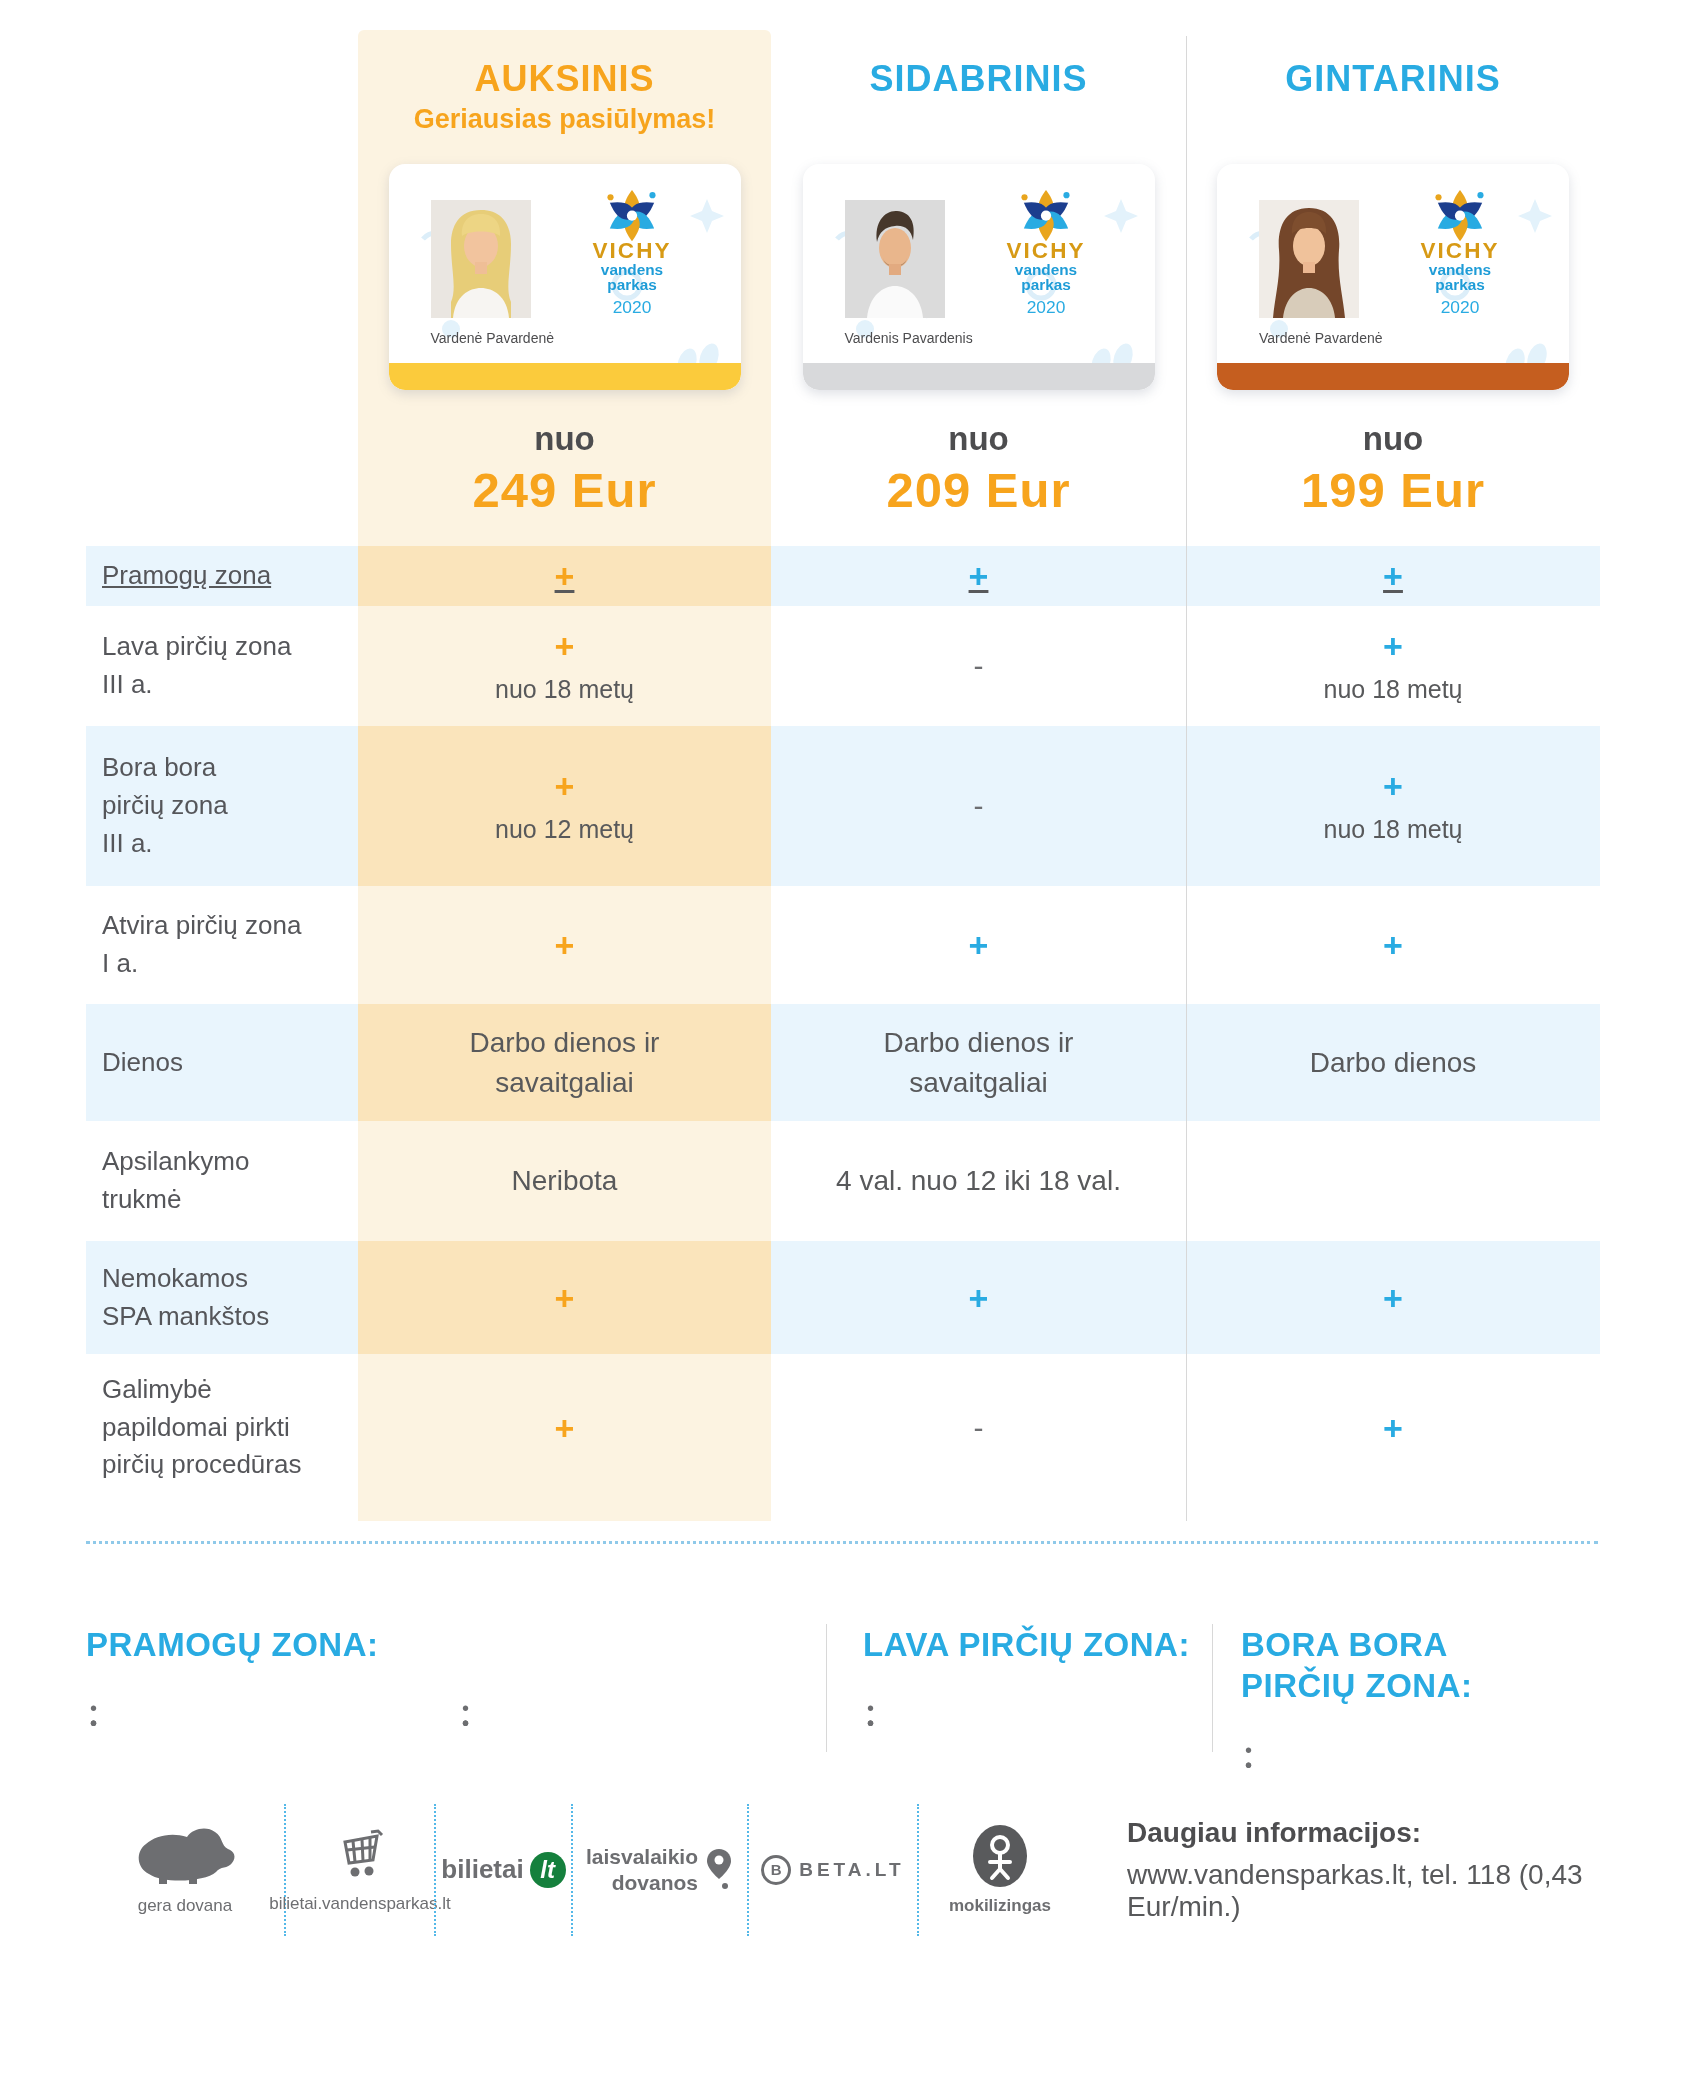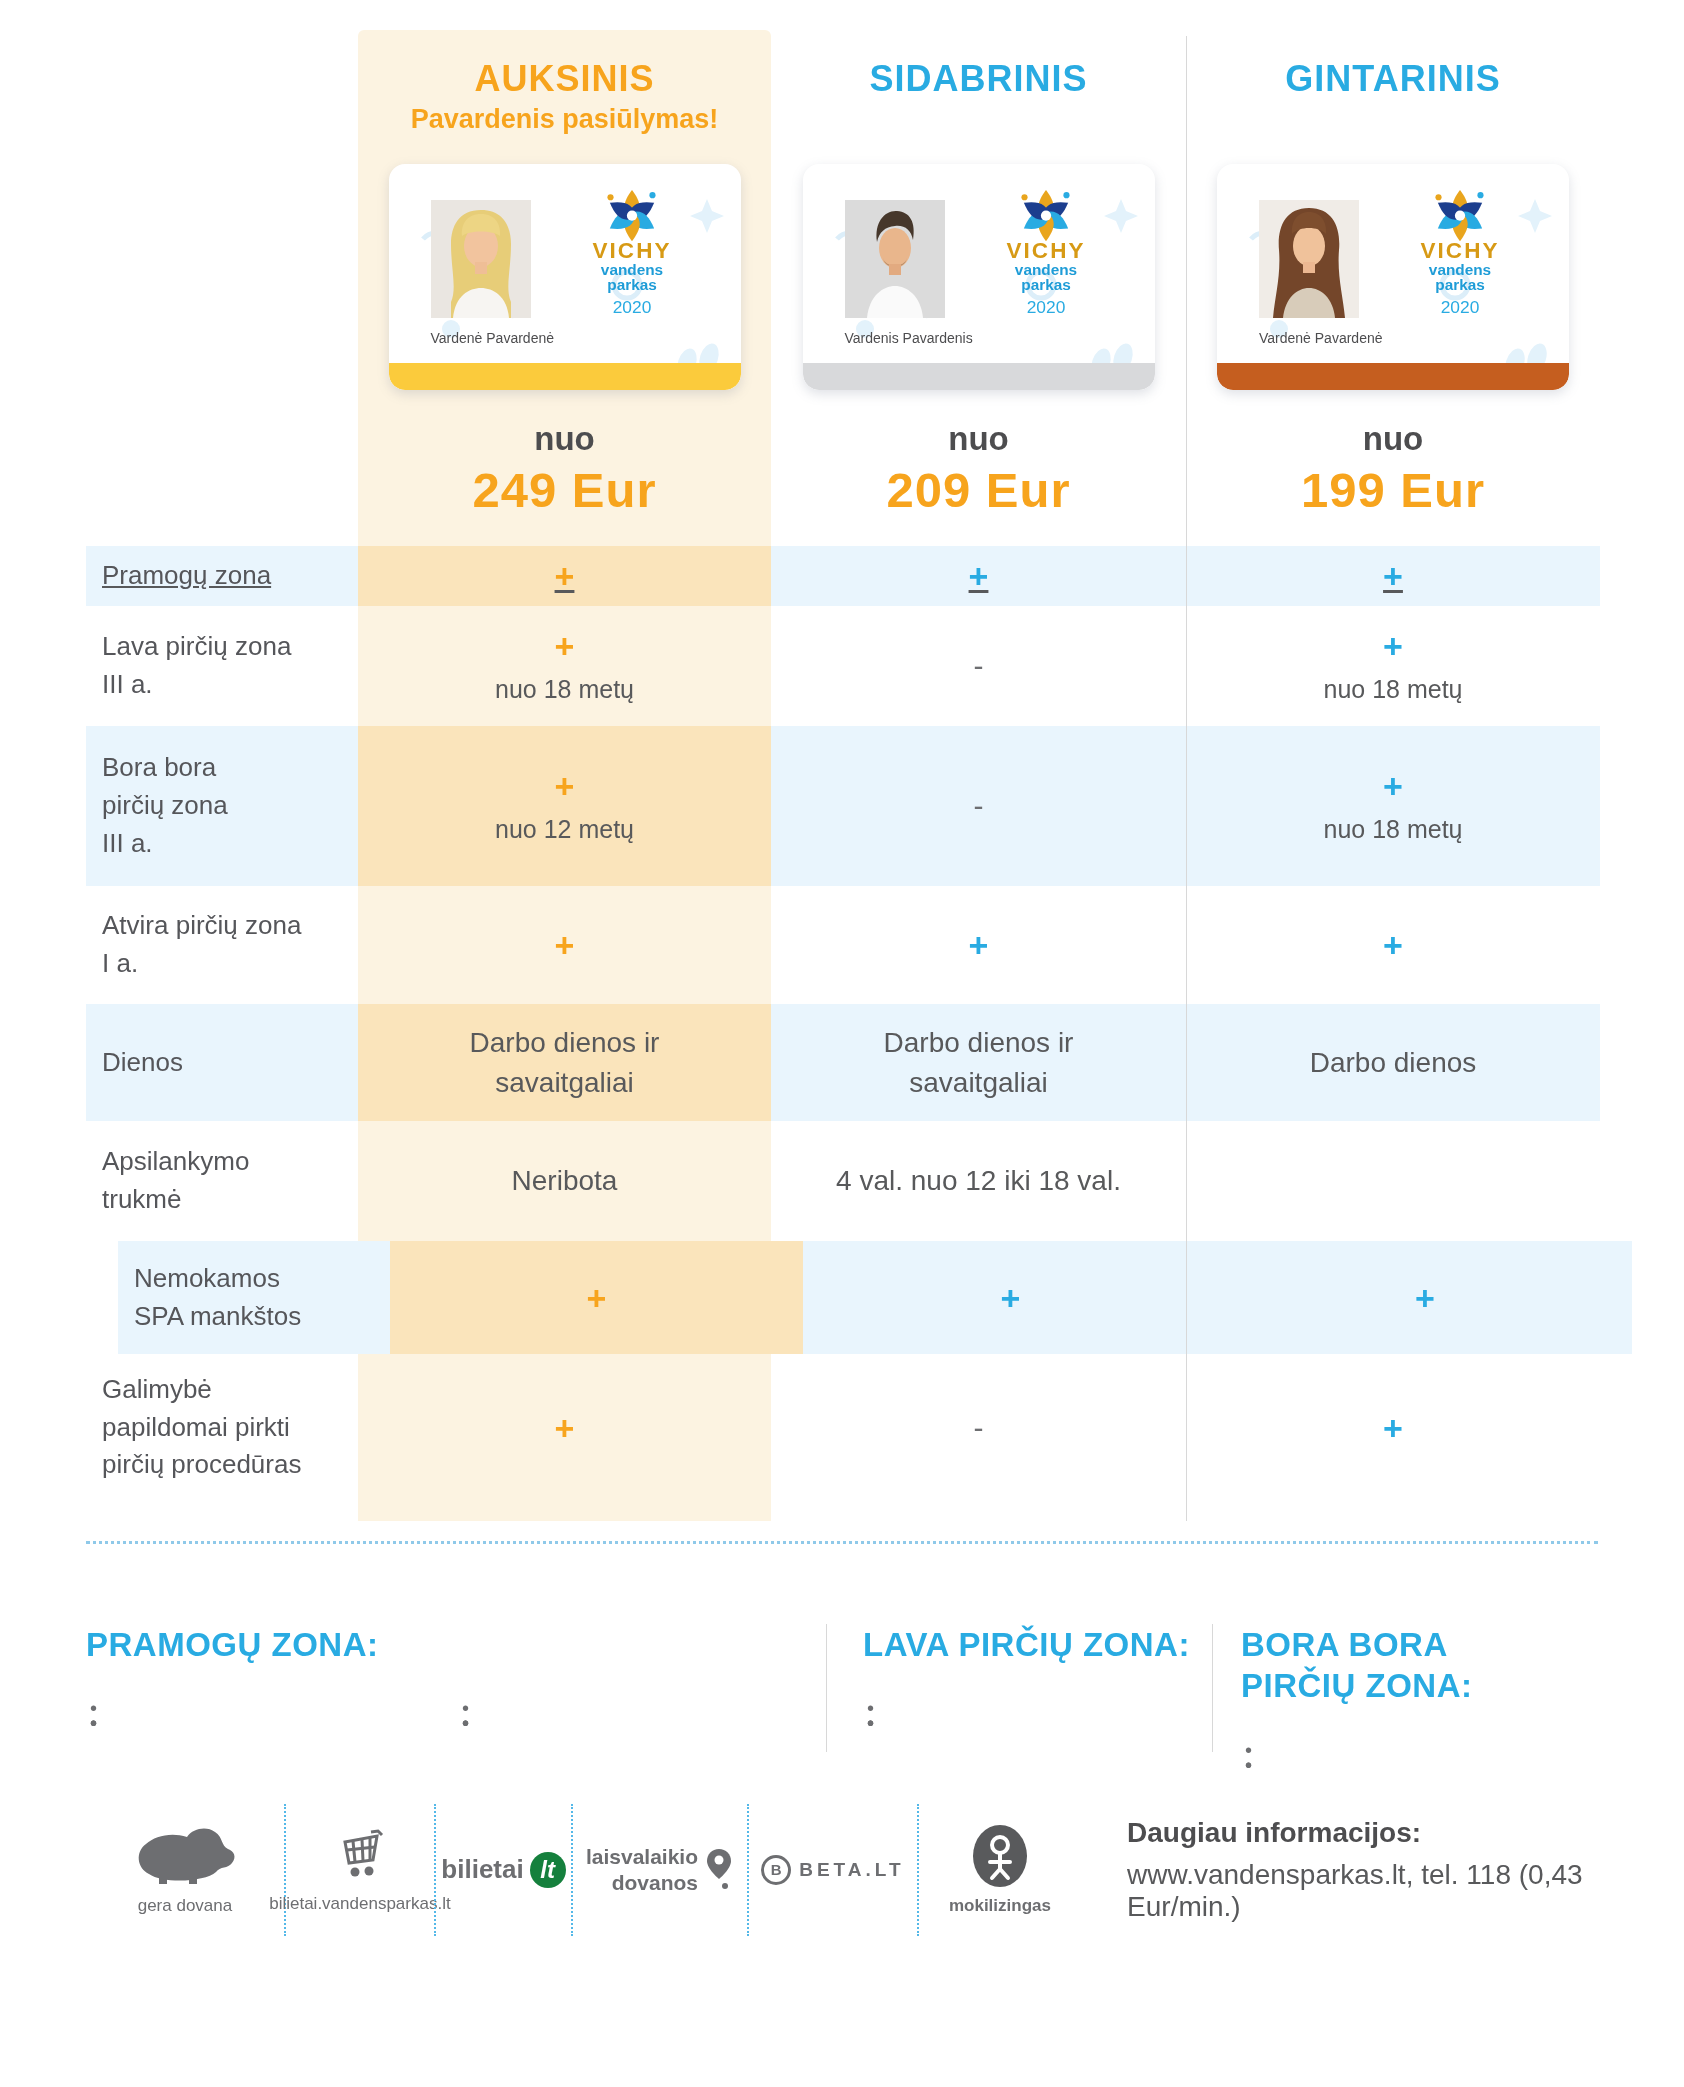--- a/index.html
+++ b/index.html
@@ -34,21 +34,21 @@
     border-radius:0 0 16px 16px; z-index:1; }
   .price-prefix { margin-top:30px; font-size:33px; font-weight:600; color:#4D4D4F; }
   .price { margin-top:4px; font-size:49px; font-weight:800; color:#F7A41D; letter-spacing:1px; }
 
   
   .table { position:relative; margin:0 86px; z-index:1; }
   .trow { display:grid; grid-template-columns:272px 413px 415px 414px; }
   .trow:nth-child(1){height:60px;text-decoration:underline;}  .trow:nth-child(2){height:120px;}
   .trow:nth-child(3){height:160px;} .trow:nth-child(4){height:118px;}
   .trow:nth-child(5){height:117px;} .trow:nth-child(6){height:120px;}
-  .trow:nth-child(7){height:113px;margin-left:32px;} .trow:nth-child(8){height:147px;}
+  .trow:nth-child(7){height:113px;} .trow:nth-child(8){height:147px;}
   .cell-label { display:flex; align-items:center; padding-left:16px;
     font-size:26px; line-height:1.45; color:#55565A; white-space:pre-line; }
   .cell { display:flex; flex-direction:column; align-items:center; justify-content:center;
     text-align:center; }
   .shade-blue .cell-label, .shade-blue .col2, .shade-blue .col3 { background:#E9F5FD; }
   .shade-blue .col1 { background:#FAE4BB; }
   .shade-white .col1 { background:#FCF3E1; }
   .mark { font-size:34px; font-weight:bold; line-height:1; }
   .col1 .mark.plus { color:#F7A41D; }
   .col2 .mark.plus, .col3 .mark.plus { color:#29ABE2; }
@@ -108,21 +108,21 @@
 
 <div class="page">
 
   <div class="cream-panel"></div>
   <div class="col-divider"></div>
 
   <div class="grid plans">
     <div></div>
   <div class="plan theme-gold">
     <div class="plan-title">AUKSINIS</div>
-    <div class="plan-subtitle">Pavardenis pasiūlymas!</div>
+    <div class="plan-subtitle">Geriausias pasiūlymas!</div>
     <div class="card">
       <svg class="wm" viewBox="0 0 352 224" aria-hidden="true">
         <g fill="none" stroke="#DCEEF9" stroke-width="5">
           <circle cx="238" cy="120" r="13"></circle>
           <path d="M122 152 q15 -19 0 -36 q-15 -17 0 -34"></path>
           <path d="M34 74 a17 17 0 0 1 26 0"></path>
         </g>
         <g fill="#E3F2FB">
           <path d="M318 34 l5 12 12 5 -12 5 -5 12 -5 -12 -12 -5 12 -5 z"></path>
           <ellipse cx="298" cy="198" rx="9" ry="15" transform="rotate(18 298 198)"></ellipse>

